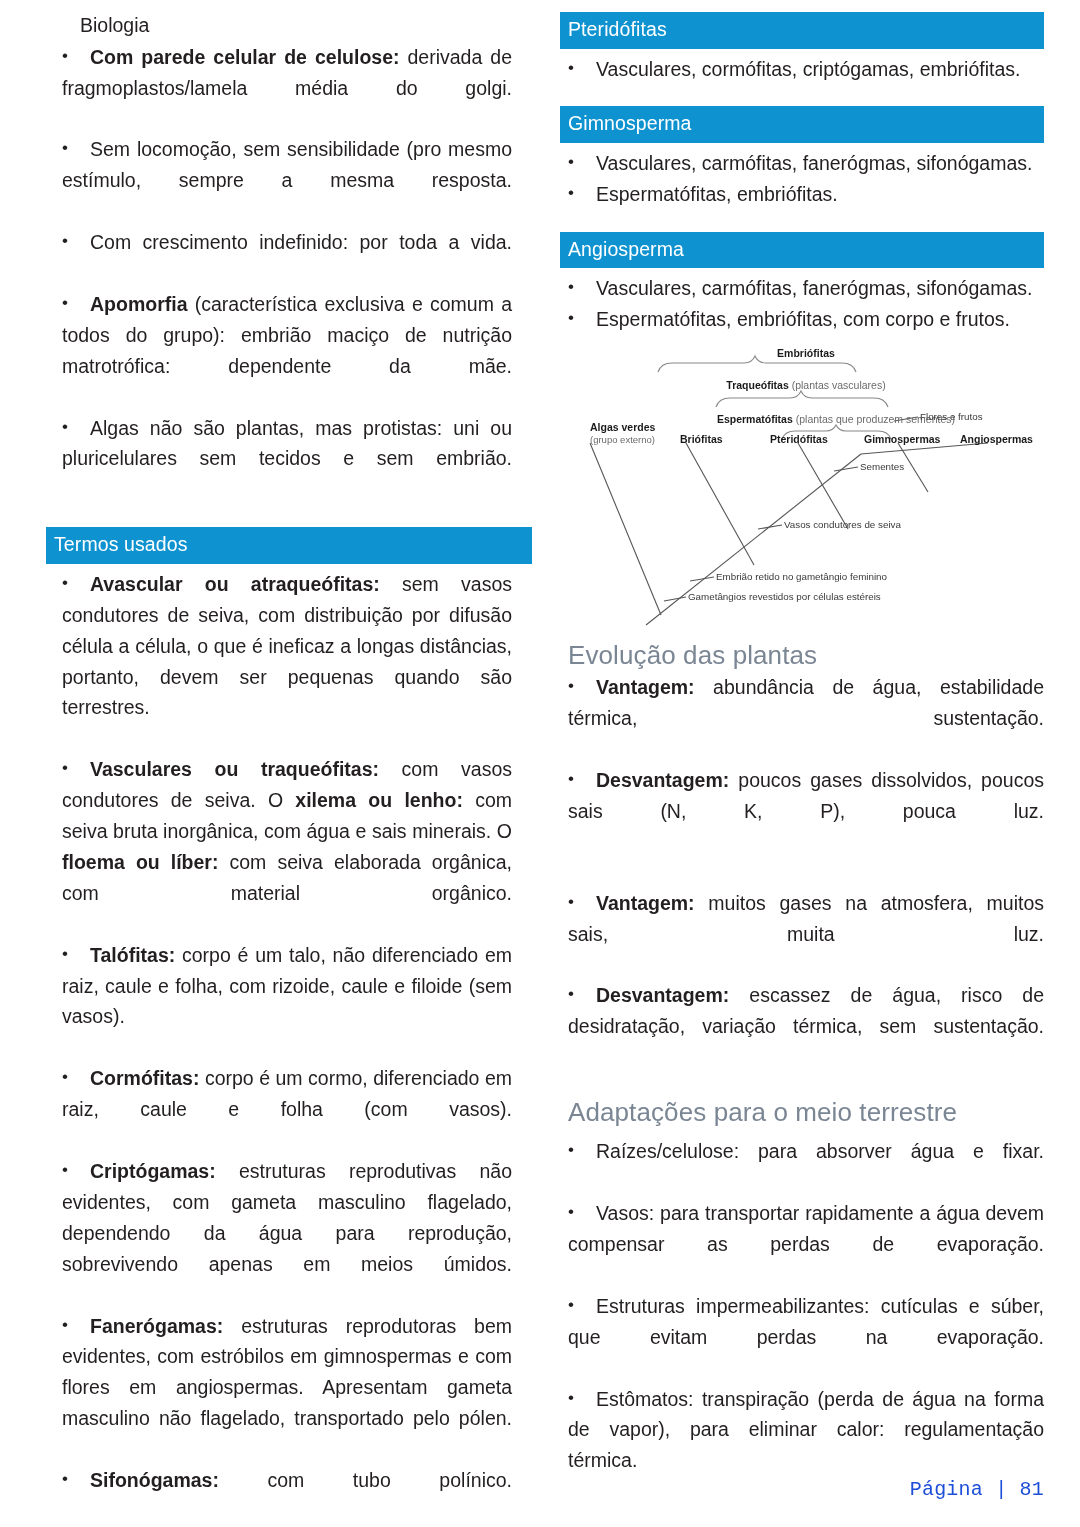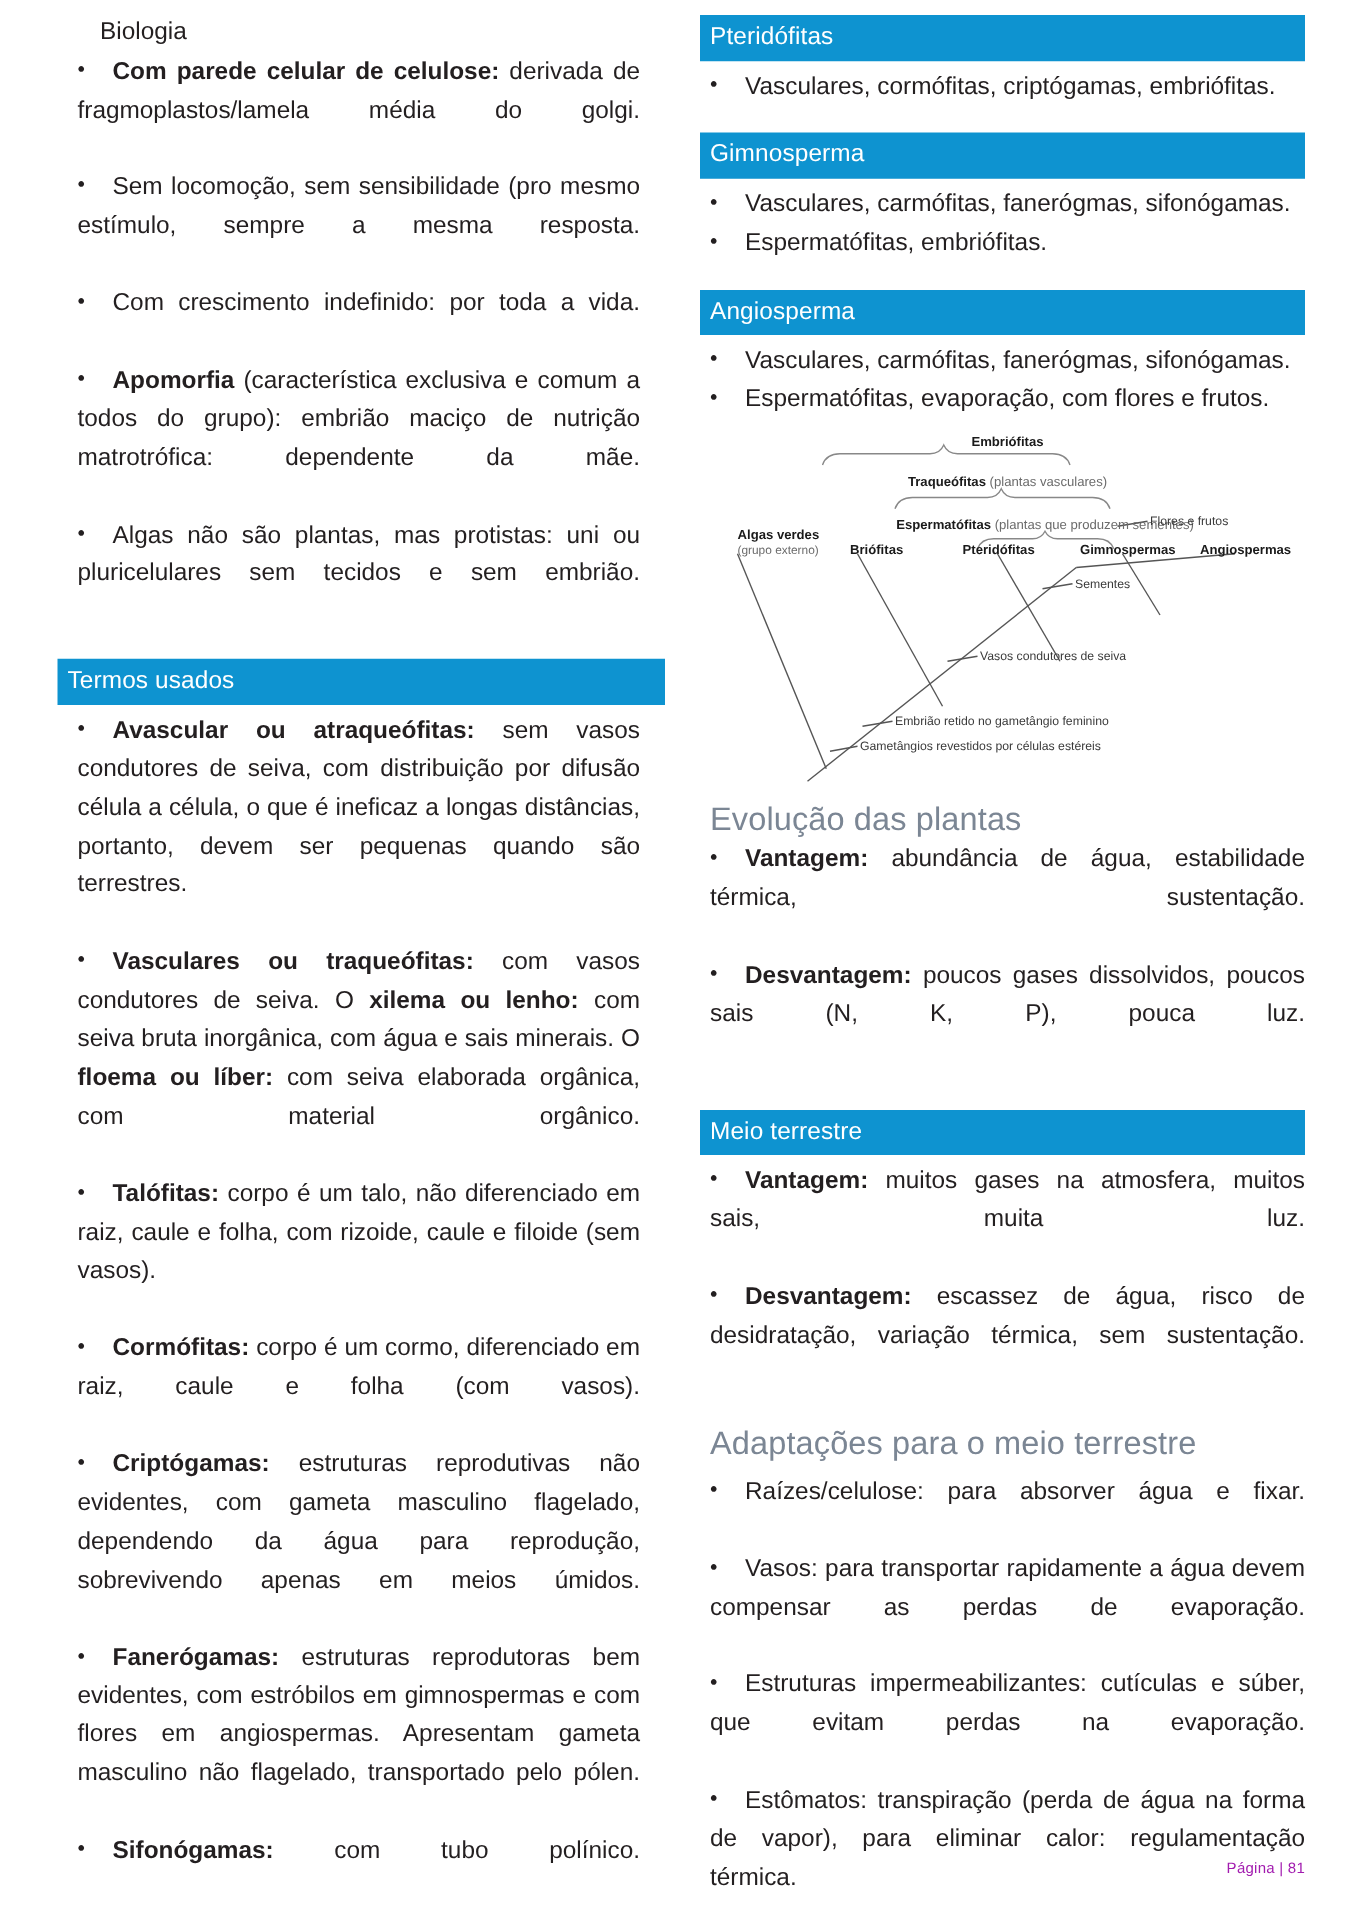--- a/index.html
+++ b/index.html
@@ -124,23 +124,24 @@
     margin: 14px 0 0 0;
     width: 476px;
   }
   .clado svg { display: block; }
 
   
   .footer {
     position: absolute;
     right: 36px;
     bottom: 26px;
-    font-size: 12px;
-    color: #a21caf;
+    font-size: 20px;
+    color: #1d4ed8;
     letter-spacing: 0.2px;
+    font-family: Liberation Mono, monospace;
   }
 </style>
 </head>
 <body>
 
 <div class="page">
   <div class="columns">
 
     <div class="col col-left">
 
@@ -236,21 +237,21 @@
       <div class="gap-md"></div>
 
       <div class="bar bar-right">Angiosperma</div>
       <ul class="blk nojust" id="r-angio">
           <li>
             <span class="bullet">•</span>
             <span class="txt">Vasculares, carmófitas, fanerógmas, sifonógamas.</span>
           </li>
           <li>
             <span class="bullet">•</span>
-            <span class="txt">Espermatófitas, evaporação, com flores e frutos.</span>
+            <span class="txt">Espermatófitas, embriófitas, com corpo e frutos.</span>
           </li>
         </ul>
 
       <div class="clado">
         <svg viewBox="0 0 476 285" width="476" height="285" aria-hidden="true">
           <g fill="none" stroke="#555" stroke-width="1.1">
 
             <line x1="78" y1="276" x2="293" y2="105"></line>
 
             <line x1="22" y1="94" x2="93" y2="266"></line>
@@ -305,21 +306,20 @@
             <span class="txt"><b>Vantagem:</b> abundância de água, estabilidade térmica, sustentação.</span>
           </li>
           <li>
             <span class="bullet">•</span>
             <span class="txt"><b>Desvantagem:</b> poucos gases dissolvidos, poucos sais (N, K, P), pouca luz.</span>
           </li>
         </ul>
 
       <div class="gap-lg"></div>
 
-      <div class="bar bar-right">Meio terrestre</div>
       <ul class="blk" id="r-terrestre">
           <li>
             <span class="bullet">•</span>
             <span class="txt"><b>Vantagem:</b> muitos gases na atmosfera, muitos sais, muita luz.</span>
           </li>
           <li>
             <span class="bullet">•</span>
             <span class="txt"><b>Desvantagem:</b> escassez de água, risco de desidratação, variação térmica, sem sustentação.</span>
           </li>
         </ul>

